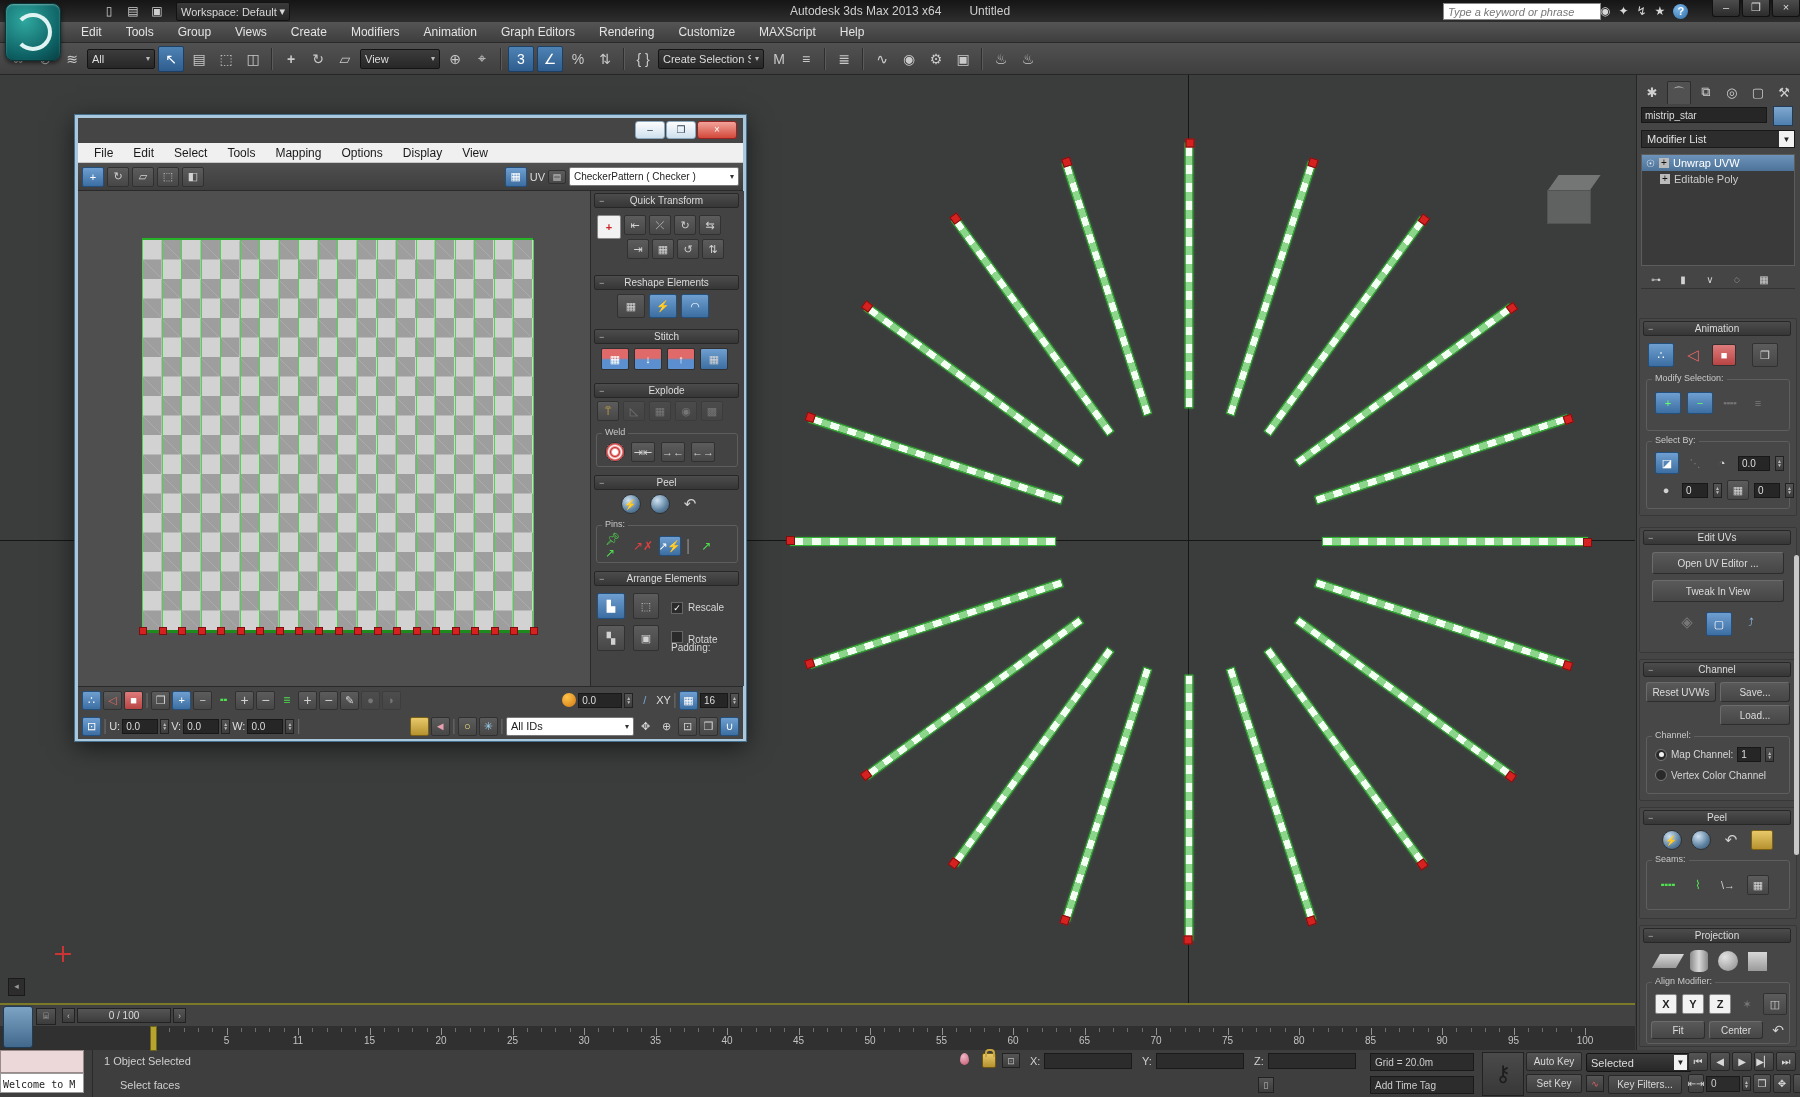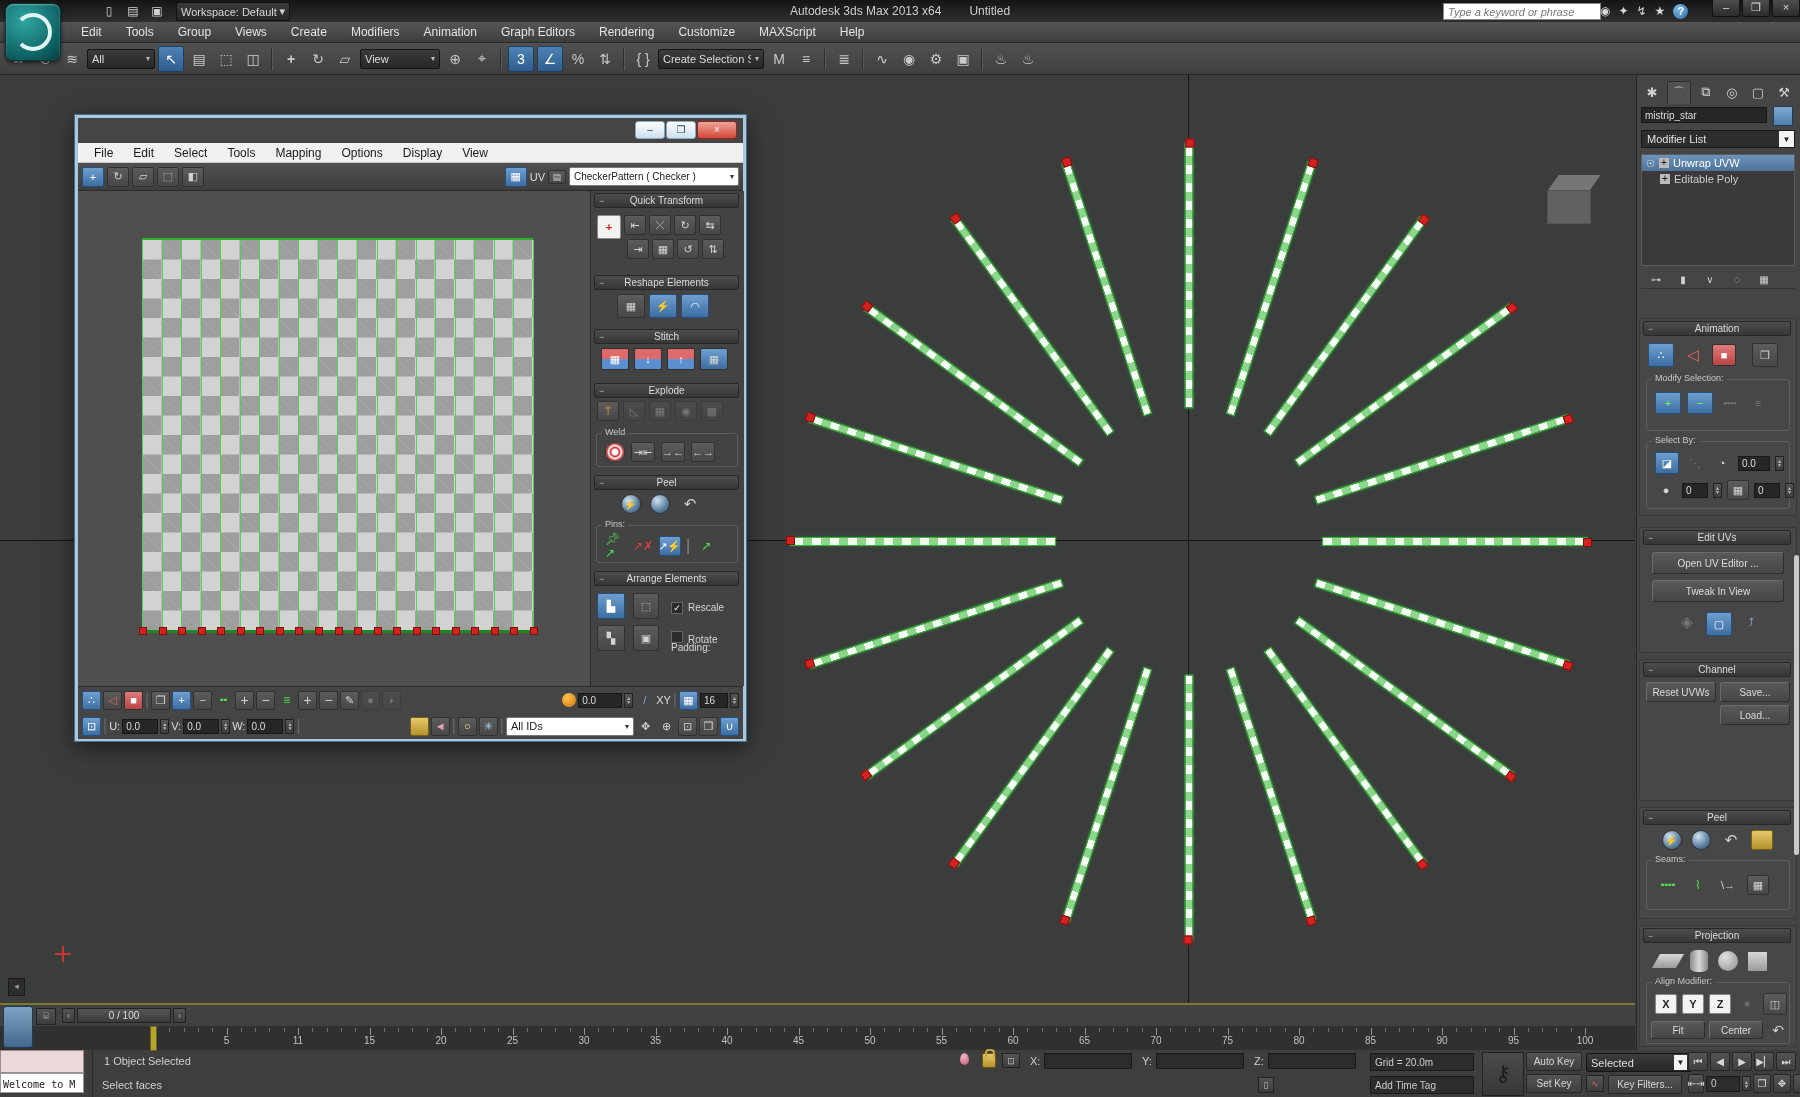--- a/index.html
+++ b/index.html
@@ -638,20 +638,33 @@
         </div>
       <div class="bigbtn" style="left:6px;top:22px;width:70px;height:20px">
           <span>Reset UVWs</span>
         </div>
       <div class="bigbtn" style="left:80px;top:22px;width:70px;height:20px">
           <span>Save...</span>
         </div>
       <div class="bigbtn" style="left:80px;top:45px;width:70px;height:20px">
           <span>Load...</span>
         </div>
+      <div class="grp" style="left:6px;top:76px;width:144px;height:58px">
+        <span class="leg cp-leg">Channel:</span>
+        <div style="display:flex;gap:4px;margin:10px 0 0 8px;align-items:center">
+          <span class="radio on"></span>
+          <span class="cklbl" style="margin-left:0">Map Channel:</span>
+          <span class="fld" style="width:24px">1</span>
+          <span class="spin">▲<br>▼</span>
+        </div>
+        <div style="display:flex;gap:4px;margin:7px 0 0 8px;align-items:center">
+          <span class="radio"></span>
+          <span class="cklbl" style="margin-left:0">Vertex Color Channel</span>
+        </div>
+      </div>
     </div>
 
     <div class="cp-roll" style="top:732px;height:112px">
       <div class="roll-h">
           <span class="mn">−</span>
           <span>Peel</span>
         </div>
       <div style="position:absolute;left:22px;top:22px;display:flex;gap:9px;align-items:center">
         <span class="ic round">⚡</span>
         <span class="ic round"></span>
@@ -836,21 +849,21 @@
       <span class="tlbl" style="left: 1585px;">100</span>
     </div>
   <div id="tmarker" class="abs"></div>
 
   <div id="statusbar" class="abs">
     <div id="listener-pink" class="abs"></div>
     <div id="listener-white" class="abs"><span>Welcome to M</span></div>
     <div class="sep-dark" style="left:92px;top:0;height:47px"></div>
 
     <span class="srow-txt" style="left:104px;top:5px">1 Object Selected</span>
-    <span class="srow-txt" style="left:102px;top:29px">Select faces</span>
+    <span class="srow-txt" style="left:120px;top:29px">Select faces</span>
 
     <div id="balloon" class="abs"></div>
     <div id="lockicon" class="abs"></div>
     <span class="tinyic abs" style="left:1002px;top:3px;width:18px;height:15px">⊡</span>
 
     <span class="srow-txt" style="left:1030px;top:5px">X:</span>
     <div class="stat-fld" style="left:1044px;top:3px;width:88px"></div>
     <span class="srow-txt" style="left:1142px;top:5px">Y:</span>
     <div class="stat-fld" style="left:1156px;top:3px;width:88px"></div>
     <span class="srow-txt" style="left:1254px;top:5px">Z:</span>

